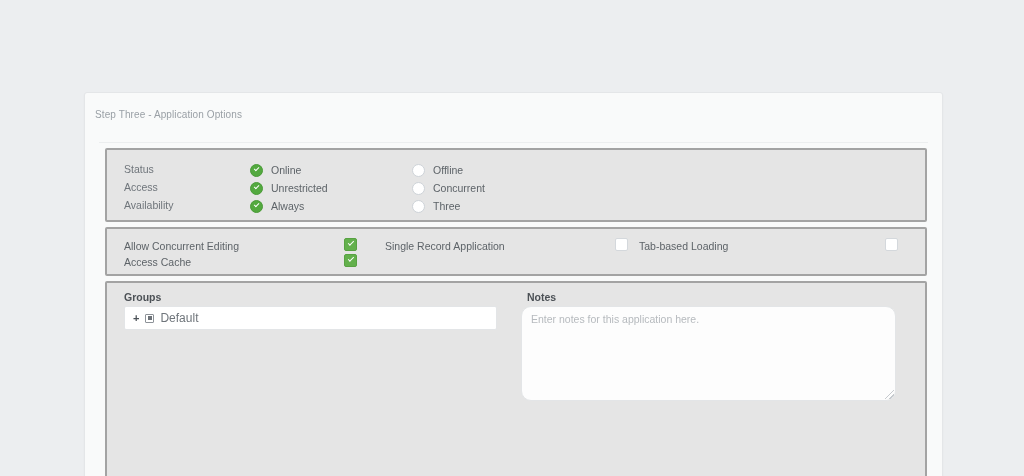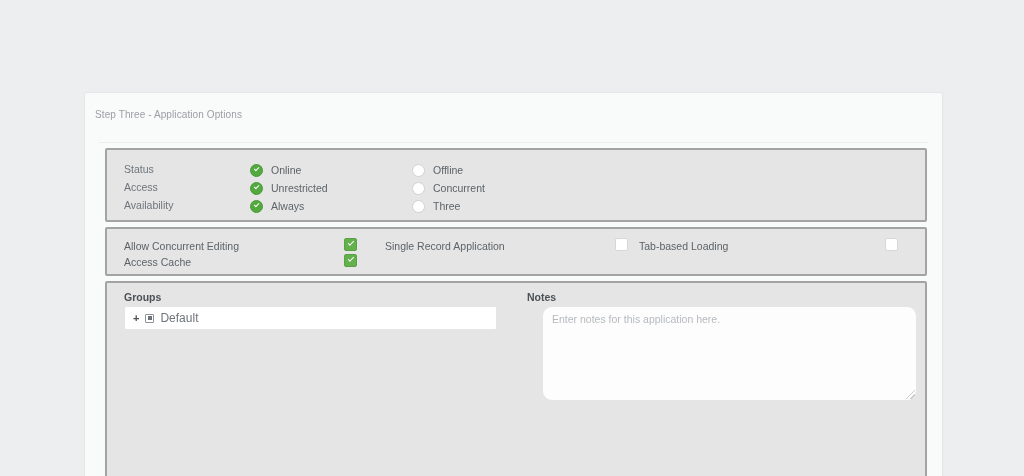--- a/index.html
+++ b/index.html
@@ -283,21 +283,21 @@
     height: 4.4px;
     background: #6d7278;
   }
   .group-text {
     font-size: 12px;
     color: #6f757b;
   }
 
   .notes-box {
     position: absolute;
-    left: 435px;
+    left: 414px;
     top: 23px;
     width: 373px;
     height: 93px;
     background: #fdfdfd;
     border: 1px solid #e3e5e7;
     border-radius: 10px;
   }
   .notes-placeholder {
     position: absolute;
     left: 9px;

